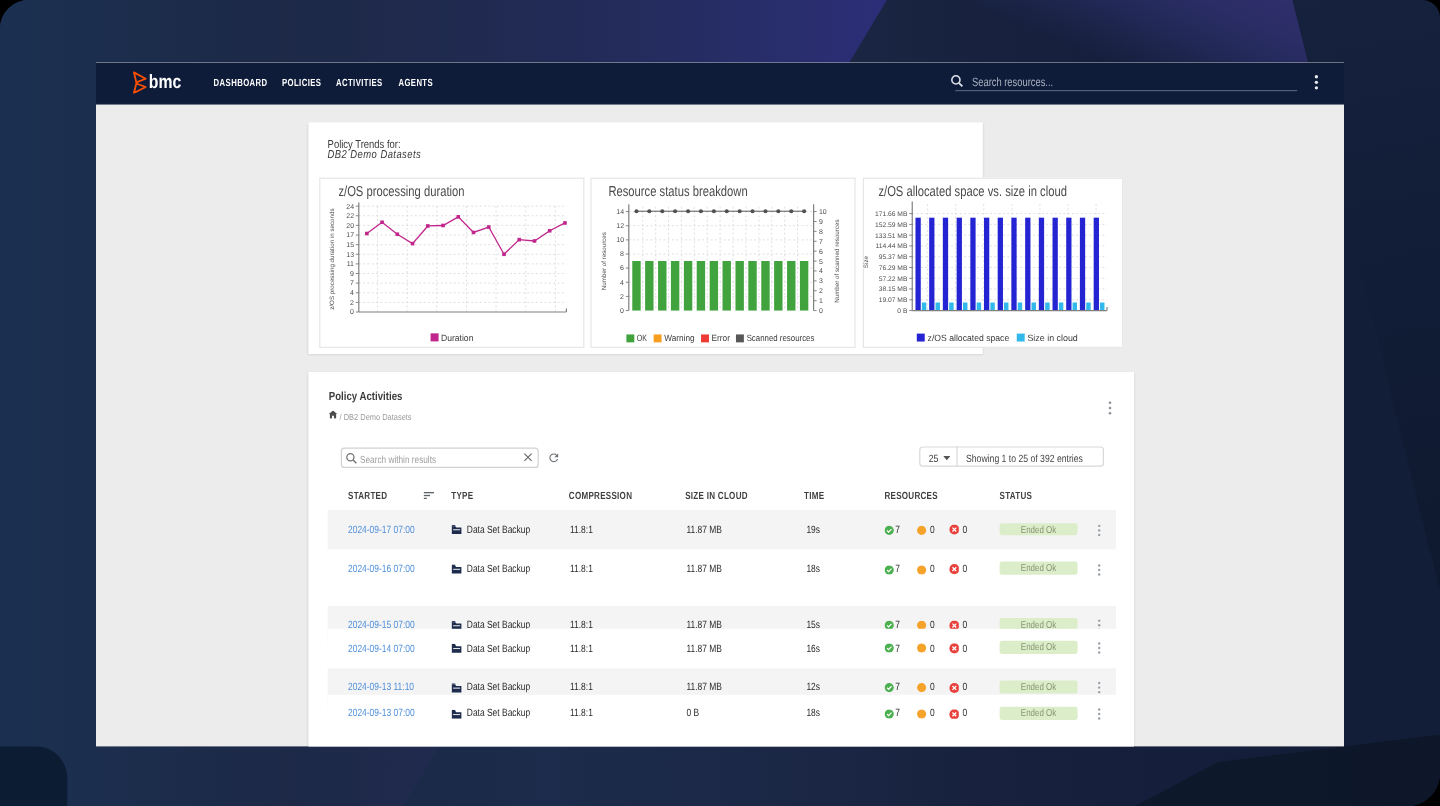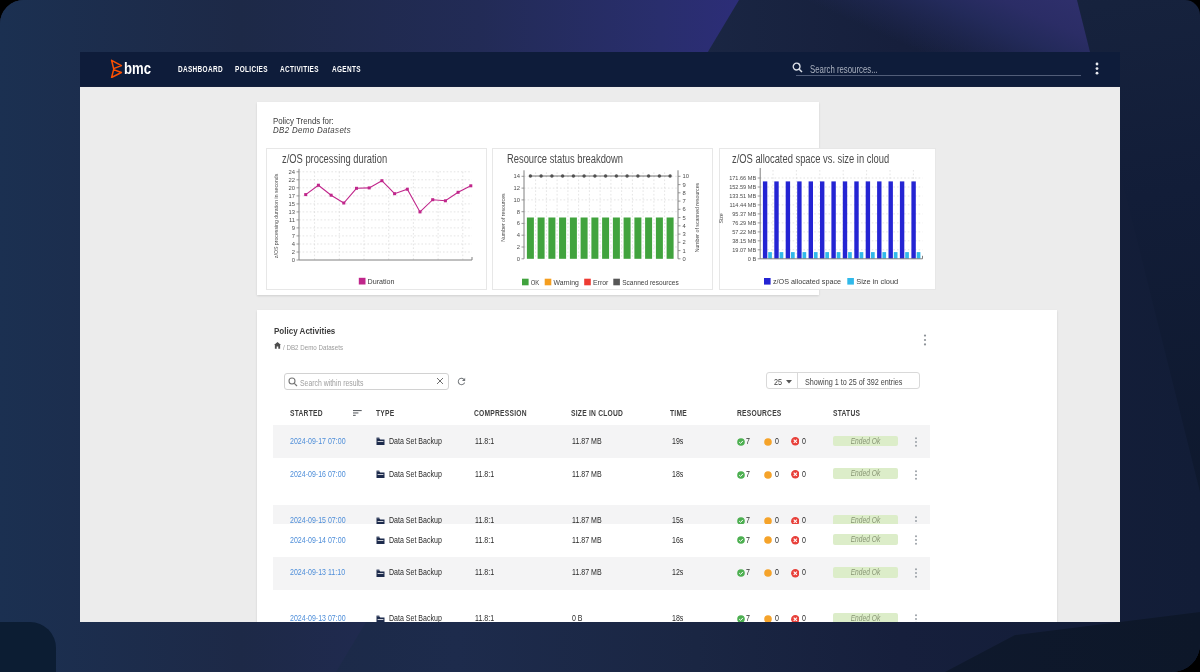--- a/index.html
+++ b/index.html
@@ -30,21 +30,21 @@
 .ptitle { position:absolute; top:50px; font-size:12px; color:#4a4a4a;
   transform:scaleX(.78); transform-origin:0 0; white-space:nowrap; }
 svg text { font-family:"Liberation Sans", sans-serif; }
 .cnd { position:absolute; white-space:nowrap; transform:scaleX(.8); transform-origin:0 0; }
 .hdr { position:absolute; top:0; font-size:8.6px; font-weight:bold; color:#3f3f3f;
   transform:scaleX(.78); transform-origin:0 0; white-space:nowrap; letter-spacing:.3px; }
 .row { position:absolute; left:16px; width:657px; height:32.9px; font-size:8.8px; color:#2a2a2a; }
 .row .cell { top:10.5px; }
 .row .dt { top:10.5px; color:#4e8ed9; }
 .pill { position:absolute; left:559.5px; top:10.3px; width:65px; height:10.9px; background:#dcedc9;
-  border-radius:2px; text-align:center; font-size:8.3px; color:#879573; line-height:10.9px;font-style:italic; }
+  border-radius:2px; text-align:center; font-size:8.3px; color:#879573; line-height:10.9px; }
 .pill .cnd { transform-origin:50% 0; }
 </style></head><body>
 <div id="bg">
 <div id="bgmid"></div>
 <div id="bgglow"></div>
 <div id="bgleft"></div>
 <div id="bgbr2"></div>
 <div id="blcorner"></div>
 </div>
 <div id="win">
@@ -313,21 +313,21 @@
         <text x="37.2" y="103.8" font-size="5.6" fill="#4d4d4d" text-anchor="end">19.07 MB</text>
         <line x1="38.7" y1="110.8" x2="41.2" y2="110.8" stroke="#808080" stroke-width="0.8"></line>
         <text x="37.2" y="112.8" font-size="5.6" fill="#4d4d4d" text-anchor="end">0 B</text>
         <text x="4" y="70.4" font-size="5.2" fill="#4d4d4d" text-anchor="middle" transform="rotate(-90 4 70.4)">Size</text>
         <rect x="45" y="130" width="6.6" height="6.6" fill="#2424d3"></rect>
         <text x="54" y="135.8" font-size="7.6" fill="#3c3c3c" textLength="68" lengthAdjust="spacingAndGlyphs">z/OS allocated space</text>
         <rect x="128.3" y="130" width="6.6" height="6.6" fill="#30b9ea"></rect>
         <text x="137.2" y="135.8" font-size="7.6" fill="#3c3c3c" textLength="42" lengthAdjust="spacingAndGlyphs">Size in cloud</text>
       </svg>
     </div>
-    <div class="card" style="left:177px;top:257.5px;width:800px;height:330px">
+    <div class="card" style="left:177px;top:257.5px;width:688px;height:330px">
       <span class="cnd" style="left:16.6px;top:15px;font-size:9.8px;font-weight:bold;color:#3c3c3c;transform:scaleX(.82)">Policy Activities</span>
       <svg class="abs" style="left:16.5px;top:32.4px" width="7" height="6.8" viewBox="0 0 8 7.5">
         <path d="M4 0 L8 3.4 L7 3.4 L7 7.5 L4.9 7.5 L4.9 4.9 L3.1 4.9 L3.1 7.5 L1 7.5 L1 3.4 L0 3.4 Z" fill="#4d4d4d"></path>
       </svg>
       <span class="cnd" style="left:26.4px;top:33.2px;font-size:7.3px;color:#9b9b9b;transform:scaleX(.85)">/ DB2 Demo Datasets</span>
       <svg class="abs" style="left:666px;top:24.5px" width="4" height="12" viewBox="0 0 4 12">
         <circle cx="2" cy="1.6" r="1.1" fill="#8d9298"></circle>
         <circle cx="2" cy="6" r="1.1" fill="#8d9298"></circle>
         <circle cx="2" cy="10.4" r="1.1" fill="#8d9298"></circle>
       </svg>
@@ -515,21 +515,21 @@
           <path d="M2.7 2.7 L5.9 5.9 M5.9 2.7 L2.7 5.9" stroke="#fff" stroke-width="1.1"></path>
         </svg>
         <span class="cnd cell" style="left:528.9px">0</span>
         <div class="pill"><span class="cnd" style="position:static;display:inline-block">Ended Ok</span></div>
         <svg class="abs" style="left:640.5px;top:11.4px" width="4" height="10" viewBox="0 0 4 10">
           <circle cx="2" cy="1.2" r="1" fill="#9aa0a6"></circle>
           <circle cx="2" cy="5" r="1" fill="#9aa0a6"></circle>
           <circle cx="2" cy="8.8" r="1" fill="#9aa0a6"></circle>
         </svg>
       </div>
-      <div class="row" style="top:293px;background:#ffffff">
+      <div class="row" style="top:269px;background:#ffffff">
         <span class="cnd dt" style="left:17px">2024-09-13 07:00</span>
         <svg class="abs" style="left:103.2px;top:12.2px" width="9" height="8.5" viewBox="0 0 9 8.5">
           <path d="M0.5 1.6 L3.4 1.6 L4.3 2.6 L8.5 2.6 L8.5 8 L0.5 8 Z" fill="#1d2b4c"></path>
           <rect x="0.5" y="0.6" width="2.9" height="1" fill="#1d2b4c"></rect>
           <rect x="1.6" y="4" width="5.8" height="0.9" fill="#fff" opacity="0.85"></rect>
         </svg>
         <span class="cnd cell" style="left:116.1px">Data Set Backup</span>
         <span class="cnd cell" style="left:201.8px">11.8:1</span>
         <span class="cnd cell" style="left:299px">0 B</span>
         <span class="cnd cell" style="left:398.5px">18s</span>

